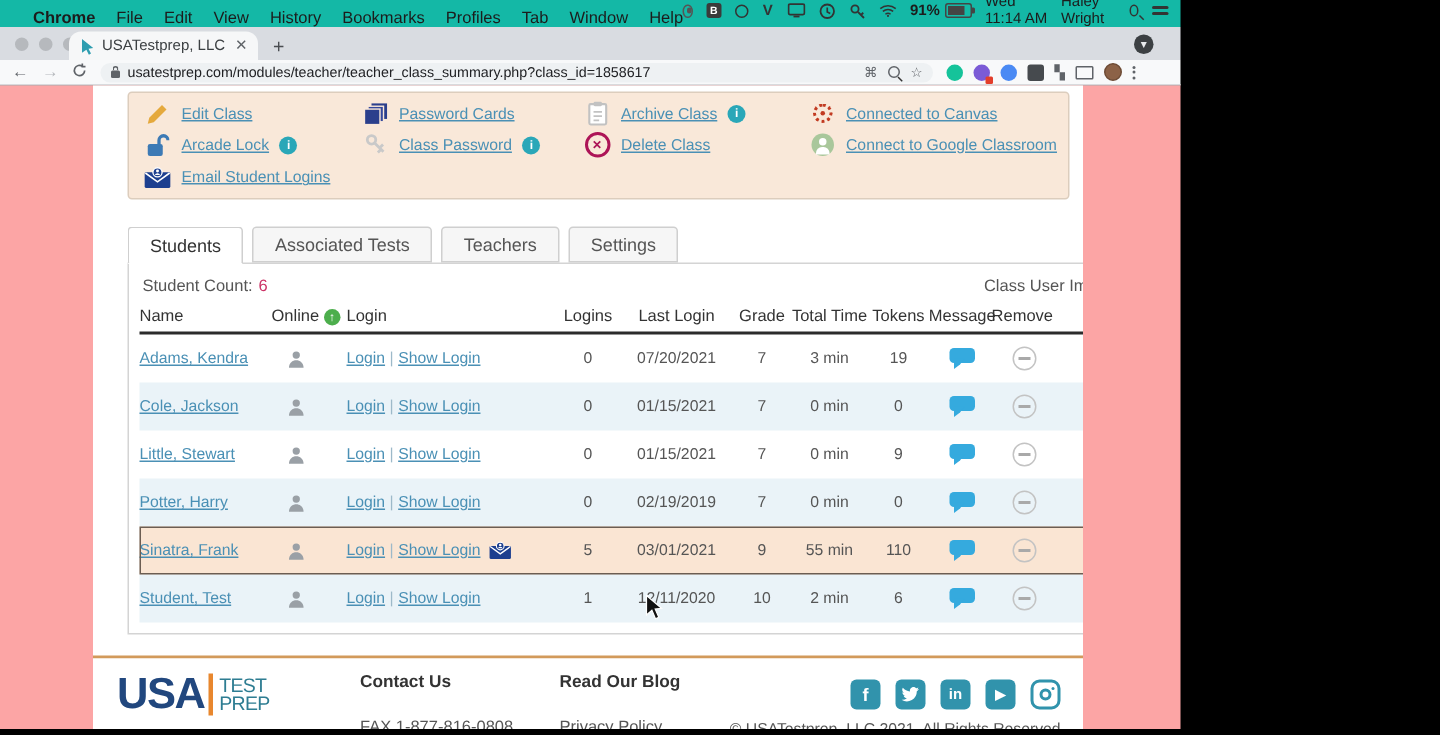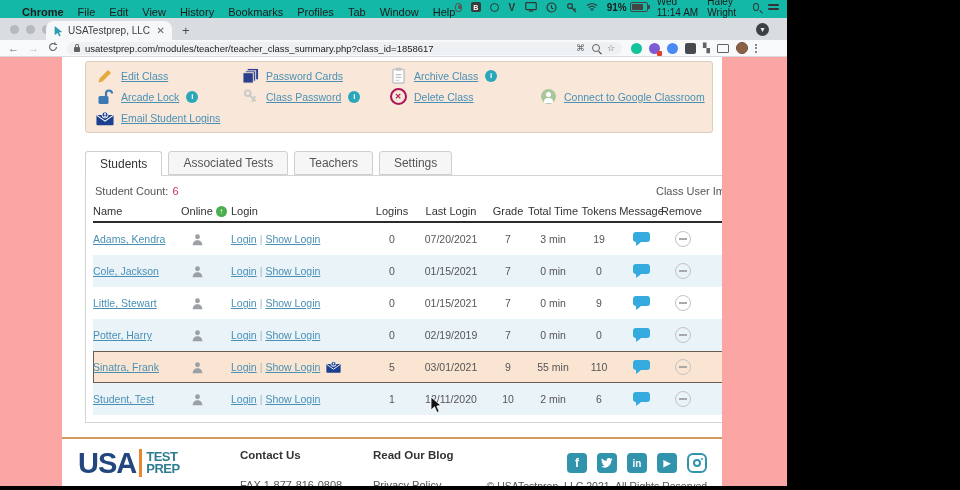--- a/index.html
+++ b/index.html
@@ -115,21 +115,21 @@
   .bubble::after{content:"";position:absolute;left:3px;bottom:0;border:3px solid transparent;border-top:4px solid #35aade;border-left:4px solid #35aade;}
   .remove-ic{width:14px;height:14px;border:1.5px solid #c3c3c3;border-radius:50%;position:relative;box-sizing:content-box;}
   .remove-ic::after{content:"";position:absolute;left:3px;top:6px;width:8px;height:1.5px;background:#a9a9a9;}
 
   
   .footer-hr{position:absolute;left:0;top:380px;width:660px;height:2px;background:#d29a5b;}
   .footer{position:absolute;left:0;top:382px;width:660px;height:47px;background:#fff;font-size:11px;color:#555;}
   .logo{position:absolute;left:16px;top:10px;display:flex;align-items:center;}
   .logo-usa{font-size:29px;font-weight:bold;color:#21477e;letter-spacing:-1px;line-height:0.9;}
   .logo-bar{width:3px;height:28px;background:#e8872e;margin:0 4px 0 3px;}
-  .logo-tp{display:flex;flex-direction:column;font-size:13px;font-weight:bold;color:#2e7d92;line-height:0.95;letter-spacing:-0.5px;}
+  .logo-tp{display:flex;flex-direction:column;font-size:13px;font-weight:normal;color:#2e7d92;line-height:0.95;letter-spacing:-0.5px;}
   .f-col1{position:absolute;left:178px;top:10px;display:flex;flex-direction:column;gap:6px;}
   .f-col2{position:absolute;left:311px;top:10px;display:flex;flex-direction:column;gap:6px;}
   .f-head{color:#333;font-weight:bold;font-size:11.5px;}
   .f-txt{color:#555;margin-top:12px;}
   .social{position:absolute;left:505px;top:14px;display:flex;gap:10px;align-items:center;}
   .soc{width:20px;height:20px;border-radius:4px;background:#3193ac;color:#fff;display:flex;align-items:center;
        justify-content:center;font-size:12px;font-weight:bold;}
   .soc-ig{background:transparent;border:2px solid #3193ac;border-radius:6px;box-sizing:border-box;position:relative;}
   .soc-ig::before{content:"";position:absolute;left:4px;top:4px;width:8px;height:8px;border:2px solid #3193ac;border-radius:50%;box-sizing:border-box;}
   .soc-ig::after{content:"";position:absolute;right:2.5px;top:2.5px;width:2px;height:2px;background:#3193ac;border-radius:50%;}
@@ -281,20 +281,26 @@
           <span class="ai">
             <svg width="15" height="17" viewBox="0 0 16 18">
                 <rect x="2" y="2.5" width="12" height="14.5" rx="1" fill="#fff" stroke="#c2c2c2" stroke-width="1.5"></rect>
                 <rect x="5" y="0.8" width="6" height="3.2" rx="1" fill="#c2c2c2"></rect>
                 <path d="M5 8h6M5 11h6M5 14h4" stroke="#c2c2c2" stroke-width="1.2"></path>
               </svg>
           </span>
           <a>Archive Class</a>
           <span class="info-i">i</span>
         </div>
+        <div class="action" style="grid-row:1;grid-column:4;">
+          <span class="ai">
+              <span class="canvas-ic"></span>
+            </span>
+          <a>Connected to Canvas</a>
+        </div>
         <div class="action" style="grid-row:2;grid-column:1;">
           <span class="ai">
             <svg width="16" height="16" viewBox="0 0 16 16">
                 <rect x="1.5" y="7" width="10" height="8" rx="1.5" fill="#3d7ab5"></rect>
                 <path d="M9 7V4.5a3 3 0 0 1 6 0" fill="none" stroke="#3d7ab5" stroke-width="2.2"></path>
               </svg>
           </span>
           <a>Arcade Lock</a>
           <span class="info-i">i</span>
         </div>

